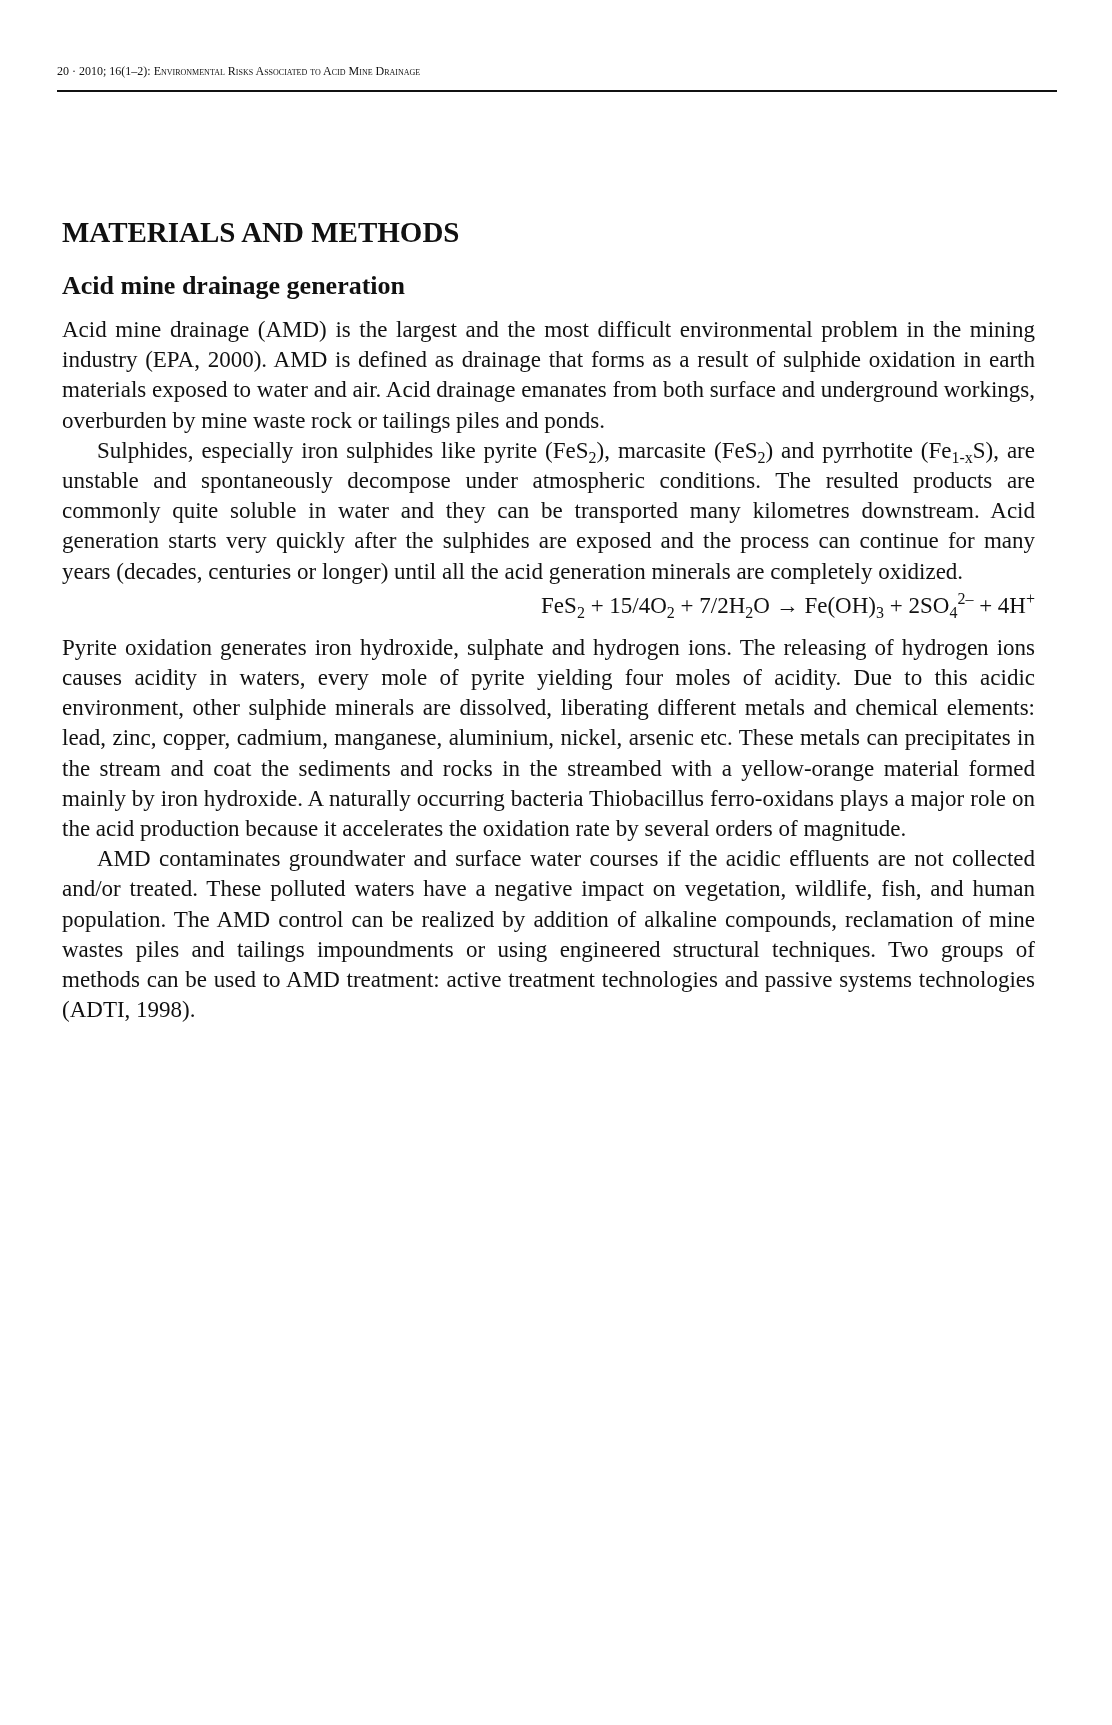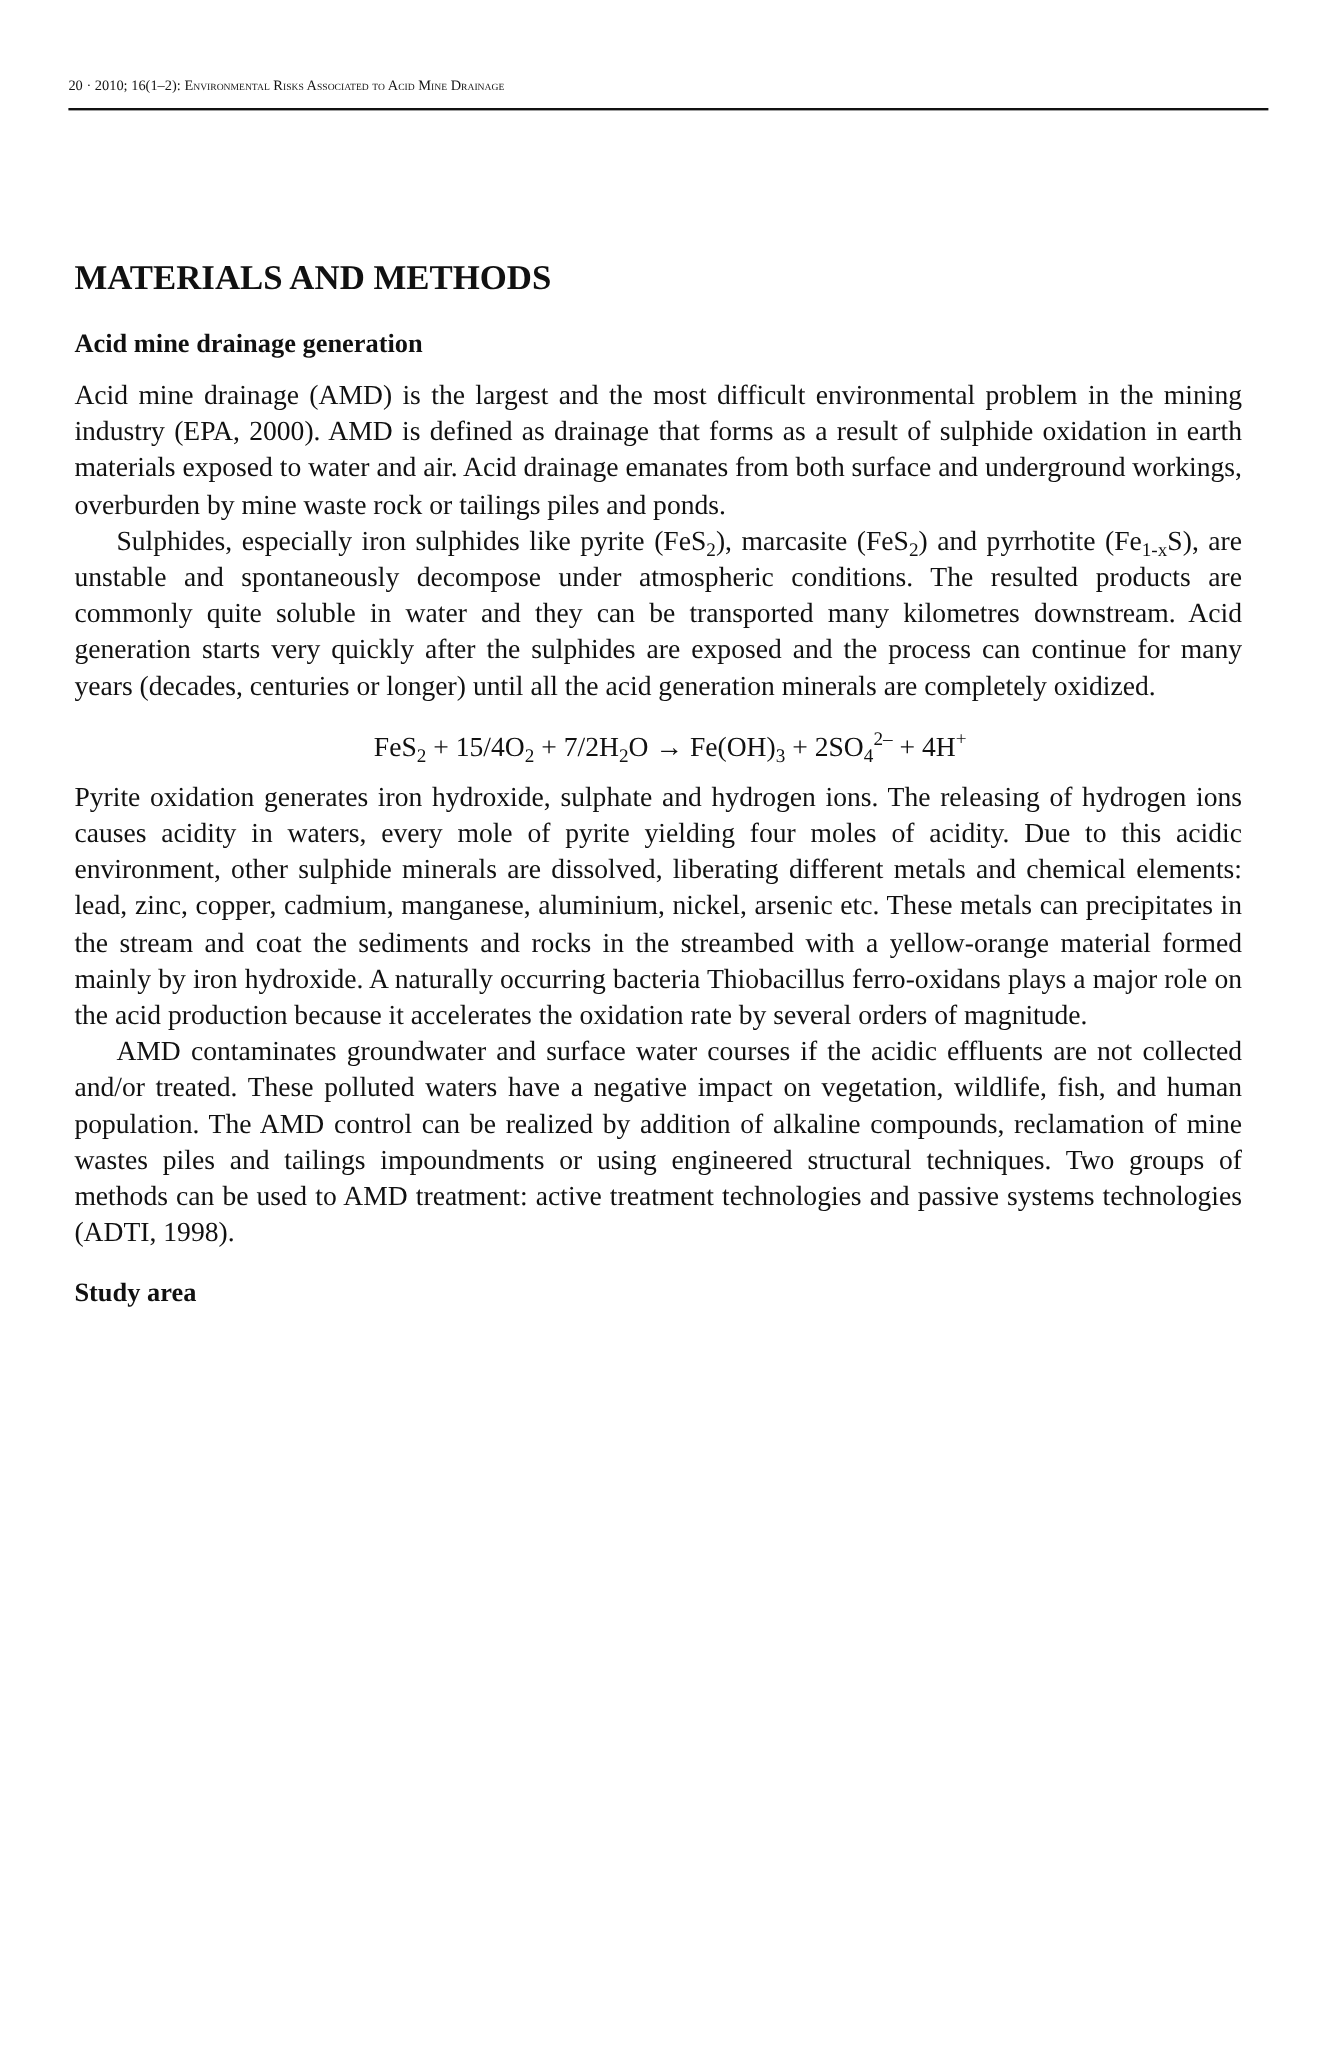--- a/index.html
+++ b/index.html
@@ -5,23 +5,23 @@
   html, body { margin: 0; padding: 0; background: #ffffff; }
   body { width: 1112px; height: 1725px; position: relative; overflow: hidden;
          font-family: "Liberation Serif", "DejaVu Serif", serif; color: #111; }
   .header { position: absolute; left: 57px; top: 60px; width: 1000px; font-size: 12px; line-height: 22px; }
   .header .sc { font-variant: small-caps; }
   .rule { position: absolute; left: 57px; top: 90px; width: 1000px; height: 0; border-top: 2px solid #111; }
   .content { position: absolute; left: 62px; top: 153px; width: 973px; font-size: 23px; line-height: 30.2px; }
   p { margin: 0; text-align: justify; }
   p.indent { text-indent: 35px; }
   h2.sec { font-size: 29px; font-weight: bold; margin: 64px 0 0 0; line-height: 30px; }
-  h3.sub { font-size: 22px; font-weight: bold; margin: 20px 0 14px 0; line-height: 30px; }
+  h3.sub { font-size: 26px; font-weight: bold; margin: 20px 0 14px 0; line-height: 30px; }
   h3.sub.first { margin-top: 24px; }
-  .eq { text-align: center; margin: 21px 0 12px 0; line-height: 30px; padding-left: 20px; }
+  .eq { text-align: right; margin: 4px 0 12px 0; line-height: 30px; padding-left: 20px; }
   sub { font-size: 16px; vertical-align: -5px; line-height: 0; }
   sup { font-size: 16px; vertical-align: 9px; line-height: 0; }
   .study { margin-top: 50px; }
 </style>
 </head>
 <body>
 
 <div class="header">
   <span>20</span><span> · </span><span>2010; 16(1–2): </span><span class="sc">Environmental Risks Associated to Acid Mine Drainage</span>
 </div>
@@ -37,15 +37,14 @@
 
   <p class="indent"><span>Sulphides, especially iron sulphides like pyrite (FeS</span><sub>2</sub><span>), marcasite (FeS</span><sub>2</sub><span>) and pyrrhotite (Fe</span><sub>1-x</sub><span>S), are unstable and spontaneously decompose under atmospheric conditions. The resulted products are commonly quite soluble in water and they can be transported many kilometres downstream. Acid generation starts very quickly after the sulphides are exposed and the process can continue for many years (decades, centuries or longer) until all the acid generation minerals are completely oxidized.</span></p>
 
 
   <div class="eq"><span>FeS</span><sub>2</sub><span> + 15/4O</span><sub>2</sub><span> + 7/2H</span><sub>2</sub><span>O → Fe(OH)</span><sub>3</sub><span> + 2SO</span><sub>4</sub><sup>2–</sup><span> + 4H</span><sup>+</sup></div>
 
   <p>Pyrite oxidation generates iron hydroxide, sulphate and hydrogen ions. The releasing of hydrogen ions causes acidity in waters, every mole of pyrite yielding four moles of acidity. Due to this acidic environment, other sulphide minerals are dissolved, liberating different metals and chemical elements: lead, zinc, copper, cadmium, manganese, aluminium, nickel, arsenic etc. These metals can precipitates in the stream and coat the sediments and rocks in the streambed with a yellow-orange material formed mainly by iron hydroxide. A naturally occurring bacteria Thiobacillus ferro-oxidans plays a major role on the acid production because it accelerates the oxidation rate by several orders of magnitude.</p>
 
   <p class="indent">AMD contaminates groundwater and surface water courses if the acidic effluents are not collected and/or treated. These polluted waters have a negative impact on vegetation, wildlife, fish, and human population. The AMD control can be realized by addition of alkaline compounds, reclamation of mine wastes piles and tailings impoundments or using engineered structural techniques. Two groups of methods can be used to AMD treatment: active treatment technologies and passive systems technologies (ADTI, 1998).</p>
 
-  <h3 class="sub study">Study area</h3>
 
 </div>
 
 </body></html>

